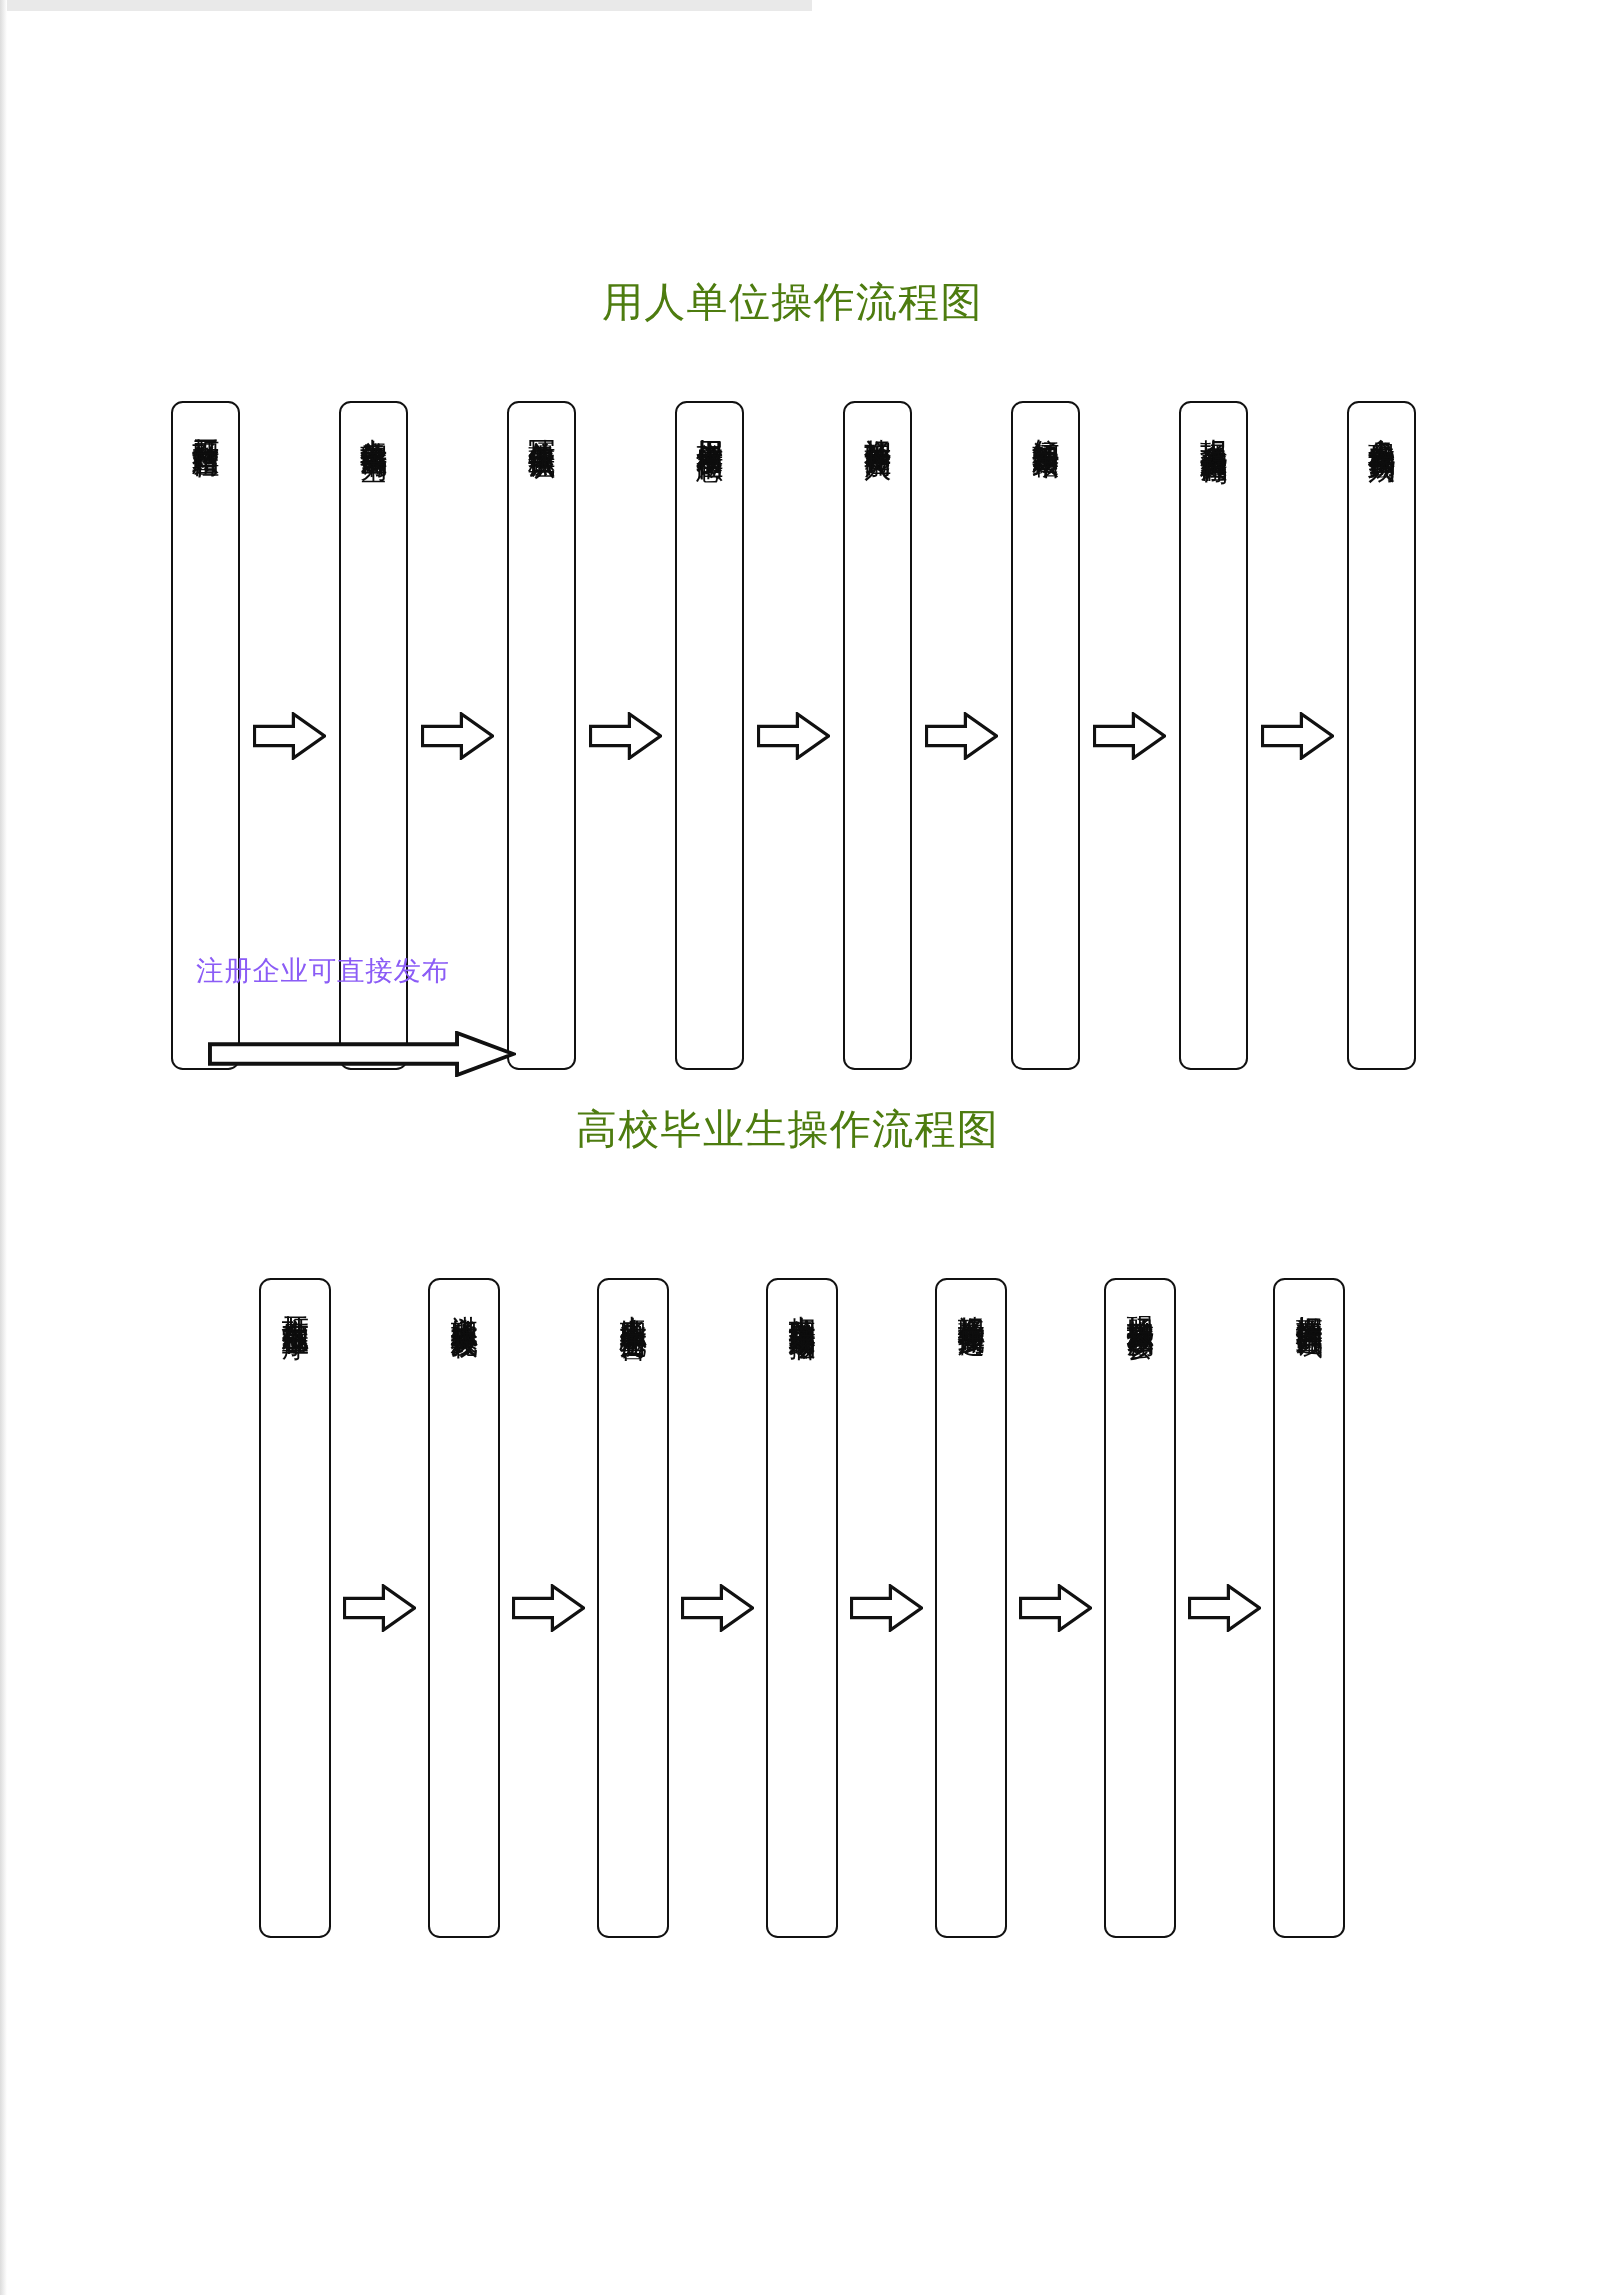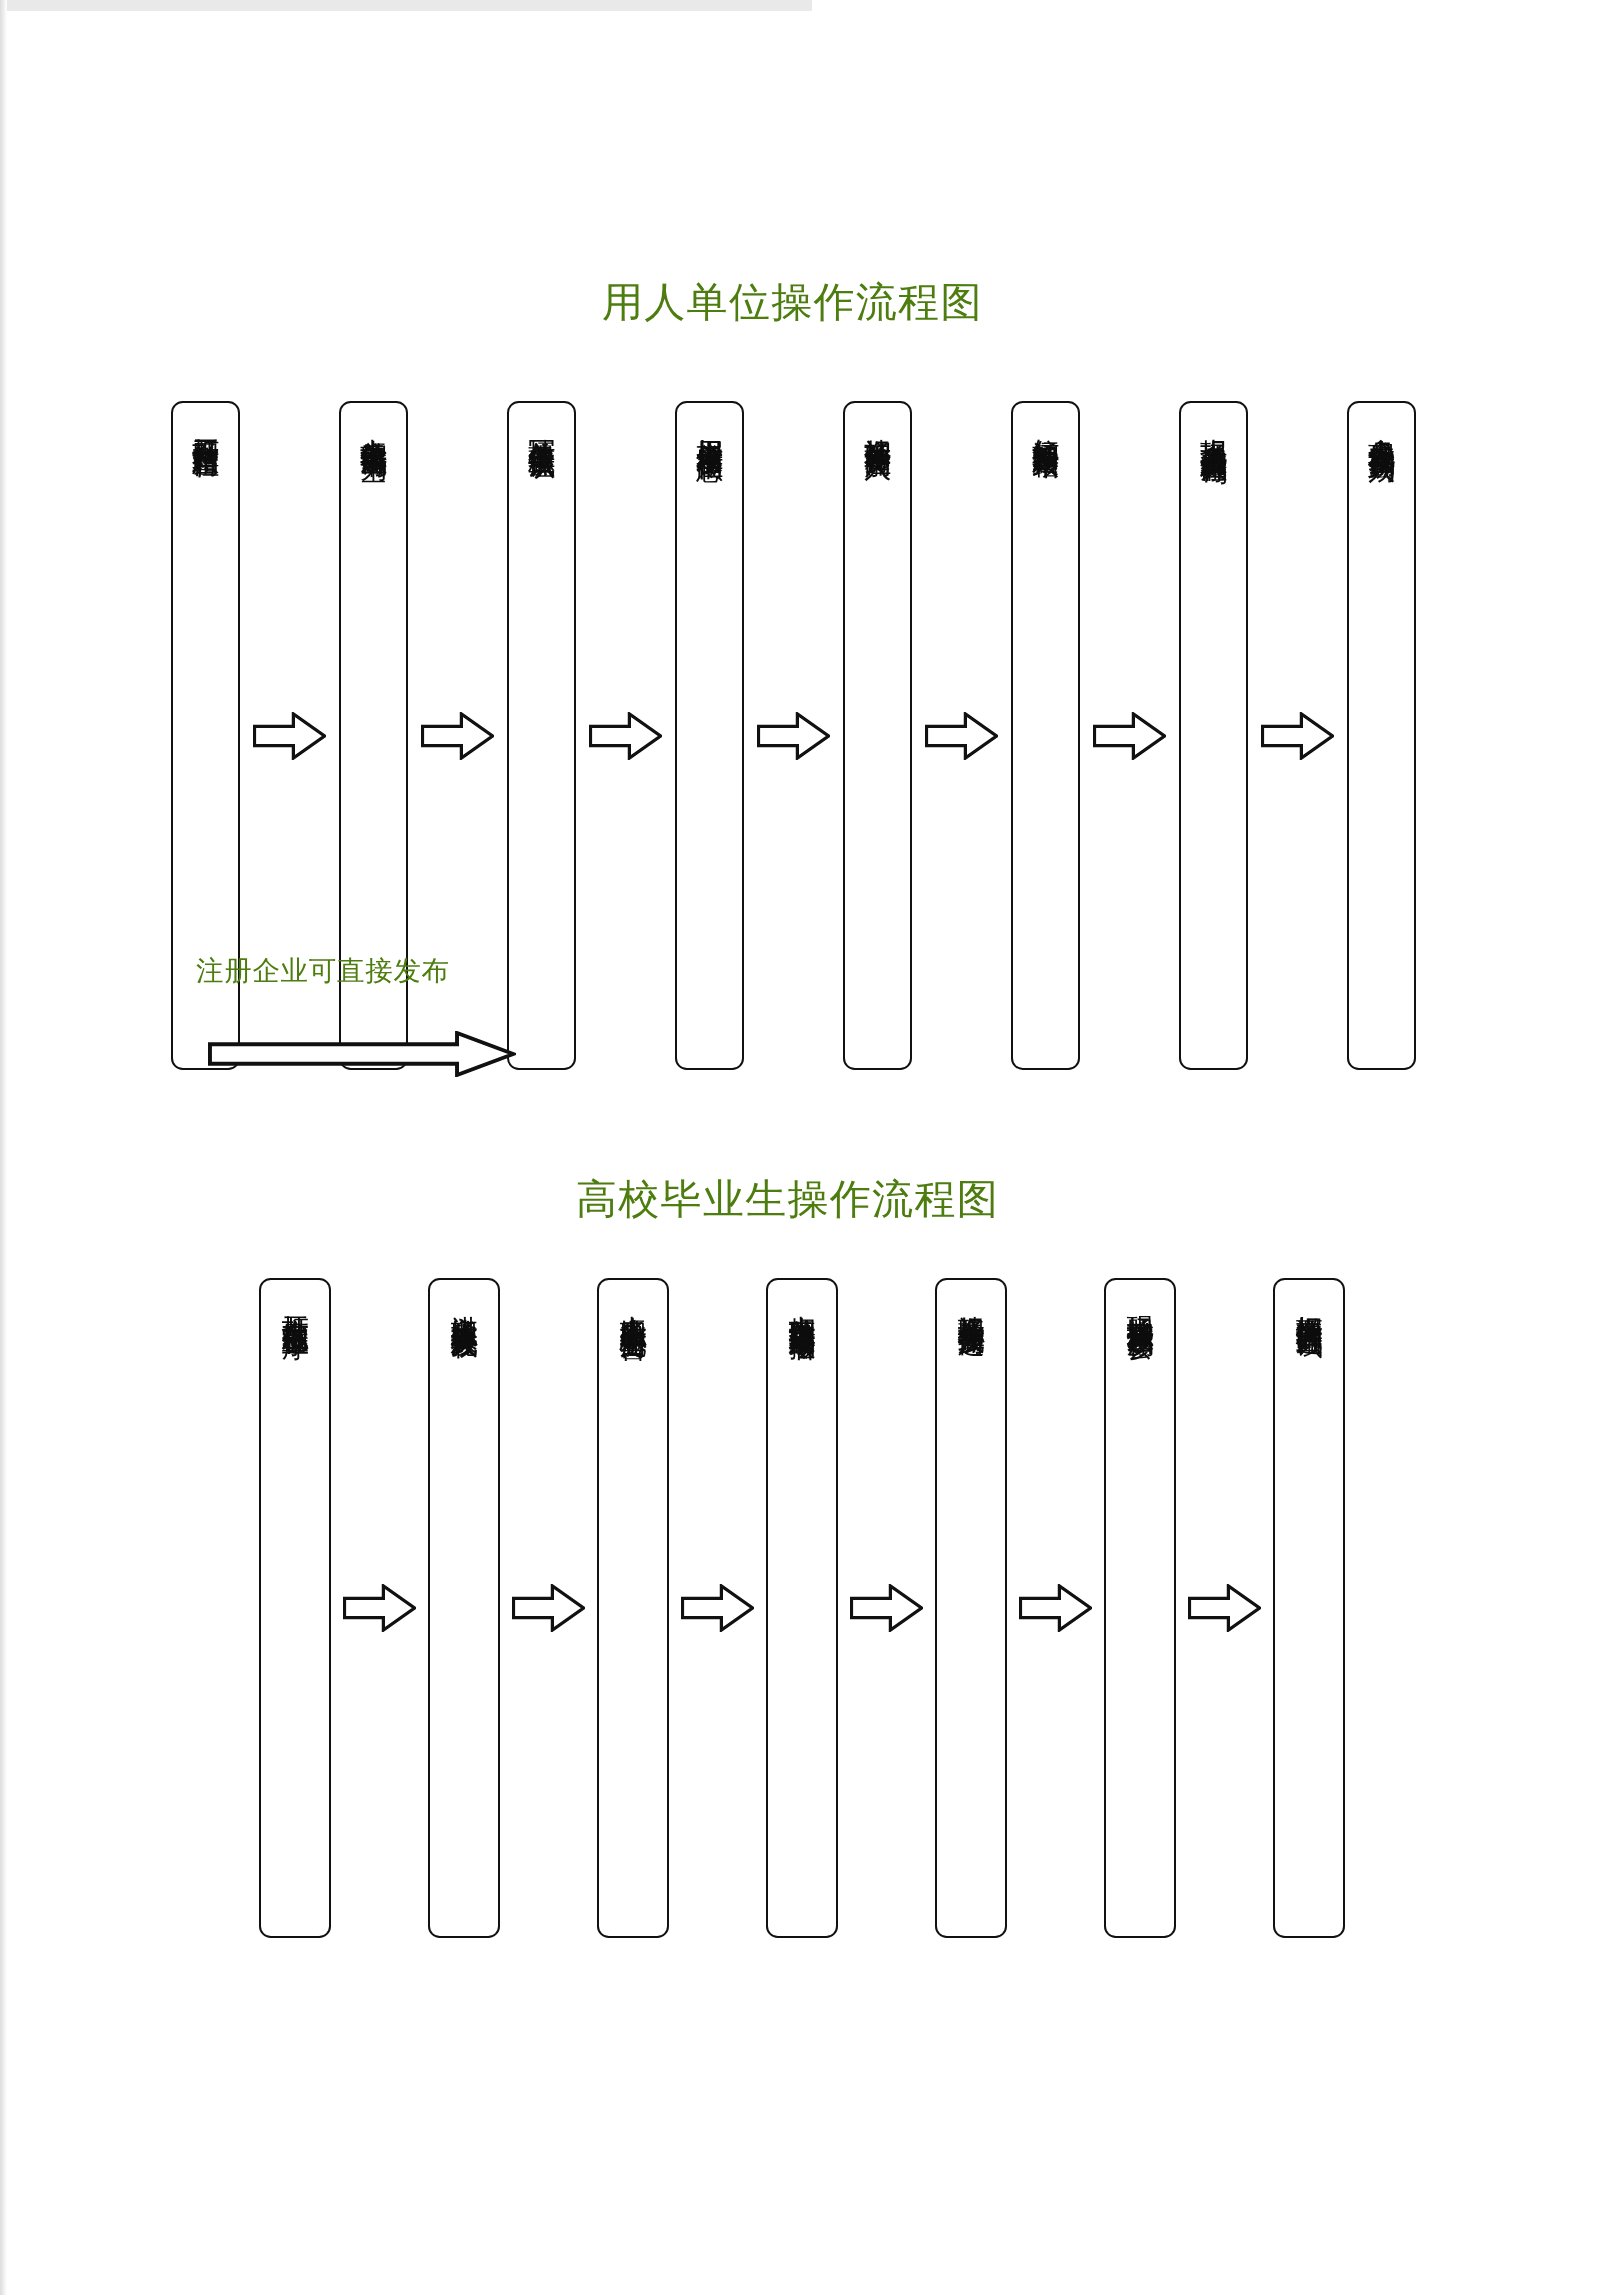--- a/index.html
+++ b/index.html
@@ -45,21 +45,21 @@
   .section-title {
     position: absolute;
     font-size: 41px;
     line-height: 1.05;
     letter-spacing: 1.3px;
     font-weight: 400;
     color: #4d7c0f;
     white-space: nowrap;
   }
   #title-1 { left: 602px; top: 281px; }
-  #title-2 { left: 576px; top: 1178px; }
+  #title-2 { left: 576px; top: 1108px; }
 
   
   .flow-row {
     position: absolute;
     display: flex;
     align-items: flex-start;
   }
   #flow-row-1 { left: 171px; top: 401px; }
   #flow-row-2 { left: 259px; top: 1278px; }
 
@@ -113,21 +113,21 @@
     position: absolute;
     left: 196px;
     top: 952px;
     width: 471px;
     height: 121px;
   }
   #note-block .note-line {
     font-size: 27.5px;
     line-height: 1.32;
     letter-spacing: 0.7px;
-    color: #4d7c0f;
+    color: #8b5cf6;
     white-space: nowrap;
   }
   #note-arrow {
     position: absolute;
     left: 11.8px;
     top: 79px;
   }
 </style>
 </head>
 <body>

